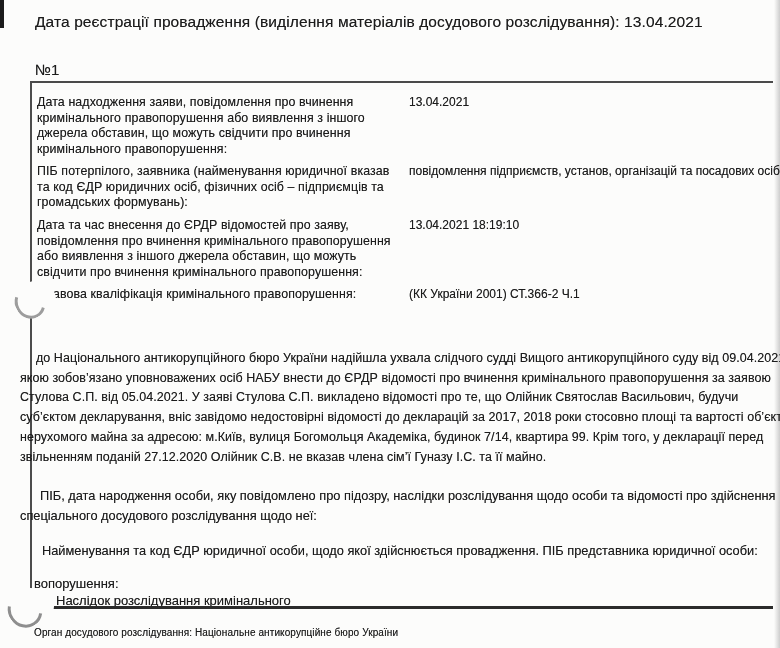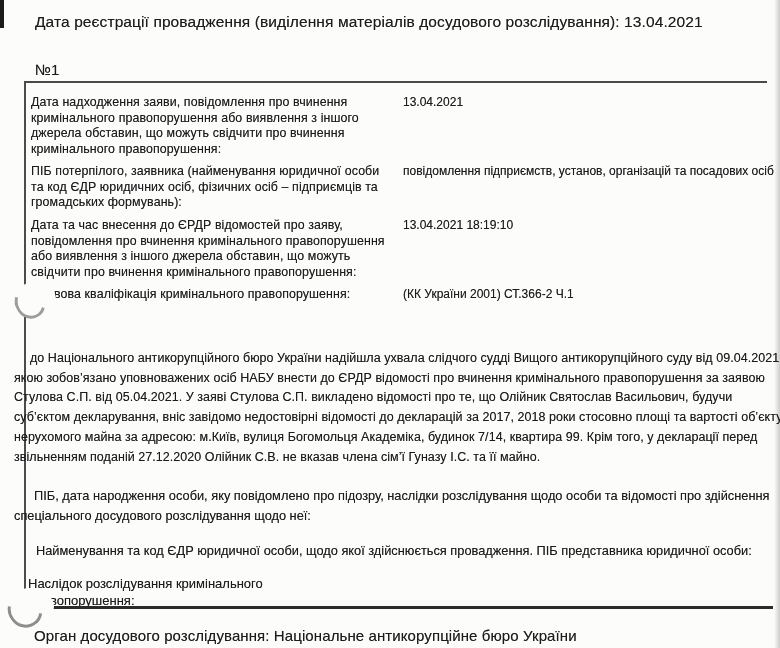--- a/index.html
+++ b/index.html
@@ -13,21 +13,21 @@
   }
   
   .edge-left  { position:absolute; left:0; top:0; width:4px; height:28px; background:#1b1b1b; }
   .edge-right { position:absolute; right:0; top:0; width:6px; height:648px;
                 background:linear-gradient(to left,#c5c5c5,rgba(235,235,235,0)); opacity:.85; }
 
   .doc-header { position:absolute; left:35px; top:11px; width:720px;
                 font-size:15.5px; line-height:21px; letter-spacing:.1px; }
   .case-number { position:absolute; left:35px; top:61px; font-size:15px; }
 
-  .detail-table { position:absolute; left:24px; top:81px; width:741px; height:523px;
+  .detail-table { position:absolute; left:30px; top:81px; width:741px; height:523px;
                   border-top:2px solid #4a4a4a; border-left:2px solid #4c4c4c; }
   .t-row { position:absolute; left:5px; display:grid; grid-template-columns:372px 375px; }
   .t-row.r1 { top:12px; }
   .t-row.r2 { top:81px; }
   .t-row.r3 { top:135px; }
   .t-row.r4 { top:204px; }
   .t-label { font-size:12.4px; line-height:15.6px; letter-spacing:.1px; padding-right:14px; }
   .t-value { font-size:12px;   line-height:15.6px; width:375px; }
 
   .section-heading { position:absolute; left:5px; top:241px; width:740px;
@@ -44,21 +44,21 @@
 
   .legal-heading { position:absolute; left:-12px; top:460px; width:770px;
                    font-size:12.8px; text-indent:22px; white-space:nowrap; }
 
   .outcome { position:absolute; left:2px; top:493px; font-size:13px; line-height:16.6px; }
   .outcome .line:nth-child(2) { margin-left:22px; }
 
   .thick-line { position:absolute; left:36px; top:606px; width:737px; height:3px;
                 background:#2b2b2b; }
 
-  .footer-line { position:absolute; left:34px; top:627px; font-size:15px; letter-spacing:.1px; }
+  .footer-line { position:absolute; left:34px; top:627px; font-size:10px; letter-spacing:.1px; }
 
   
   .blob { position:absolute; z-index:5; }
   .blob .fill { position:absolute; inset:0; background:#fcfcfb; border-radius:50%; }
   .blob .arc  { position:absolute; border-radius:50%; border:3px solid #9d9d9d;
                 border-top-color:transparent; border-right-color:transparent; }
   .blob1 { left:16px; top:281px; width:40px; height:37px; }
   .blob1 .arc { left:-1px; top:5px; width:24px; height:27px; transform:rotate(-28deg); }
   .blob2 { left:7px; top:588px; width:47px; height:37px; }
   .blob2 .arc { left:1px; top:4px; width:28px; height:30px; transform:rotate(-35deg);
@@ -79,21 +79,21 @@
   <div class="case-number">№1</div>
 
   <div class="detail-table">
 
     <div class="t-row r1">
       <div class="t-label">Дата надходження заяви, повідомлення про вчинення кримінального правопорушення або виявлення з іншого джерела обставин, що можуть свідчити про вчинення кримінального правопорушення:</div>
       <div class="t-value">13.04.2021</div>
     </div>
 
     <div class="t-row r2">
-      <div class="t-label">ПІБ потерпілого, заявника (найменування юридичної особи та код ЄДР юридичних осіб, фізичних осіб – підприємців та громадських формувань):</div>
+      <div class="t-label">ПІБ потерпілого, заявника (найменування юридичної вказав та код ЄДР юридичних осіб, фізичних осіб – підприємців та громадських формувань):</div>
       <div class="t-value">повідомлення підприємств, установ, організацій та посадових осіб</div>
     </div>
 
     <div class="t-row r3">
       <div class="t-label">Дата та час внесення до ЄРДР відомостей про заяву, повідомлення про вчинення кримінального правопорушення або виявлення з іншого джерела обставин, що можуть свідчити про вчинення кримінального правопорушення:</div>
       <div class="t-value">13.04.2021 18:19:10</div>
     </div>
 
     <div class="t-row r4">
       <div class="t-label">Правова кваліфікація кримінального правопорушення:</div>
@@ -111,22 +111,22 @@
       </div>
 
     <div class="suspect-heading">
         <div class="line">ПІБ, дата народження особи, яку повідомлено про підозру, наслідки розслідування щодо особи та відомості про здійснення</div>
         <div class="line">спеціального досудового розслідування щодо неї:</div>
       </div>
 
     <div class="legal-heading">Найменування та код ЄДР юридичної особи, щодо якої здійснюється провадження. ПІБ представника юридичної особи:</div>
 
     <div class="outcome">
+        <div class="line">вопорушення:</div>
         <div class="line">Наслідок розслідування кримінального</div>
-        <div class="line">вопорушення:</div>
       </div>
 
   </div>
 
   <div class="thick-line"></div>
 
   <div class="footer-line">Орган досудового розслідування: Національне антикорупційне бюро України</div>
 
   <div class="blob blob1">
     <div class="fill"></div>

